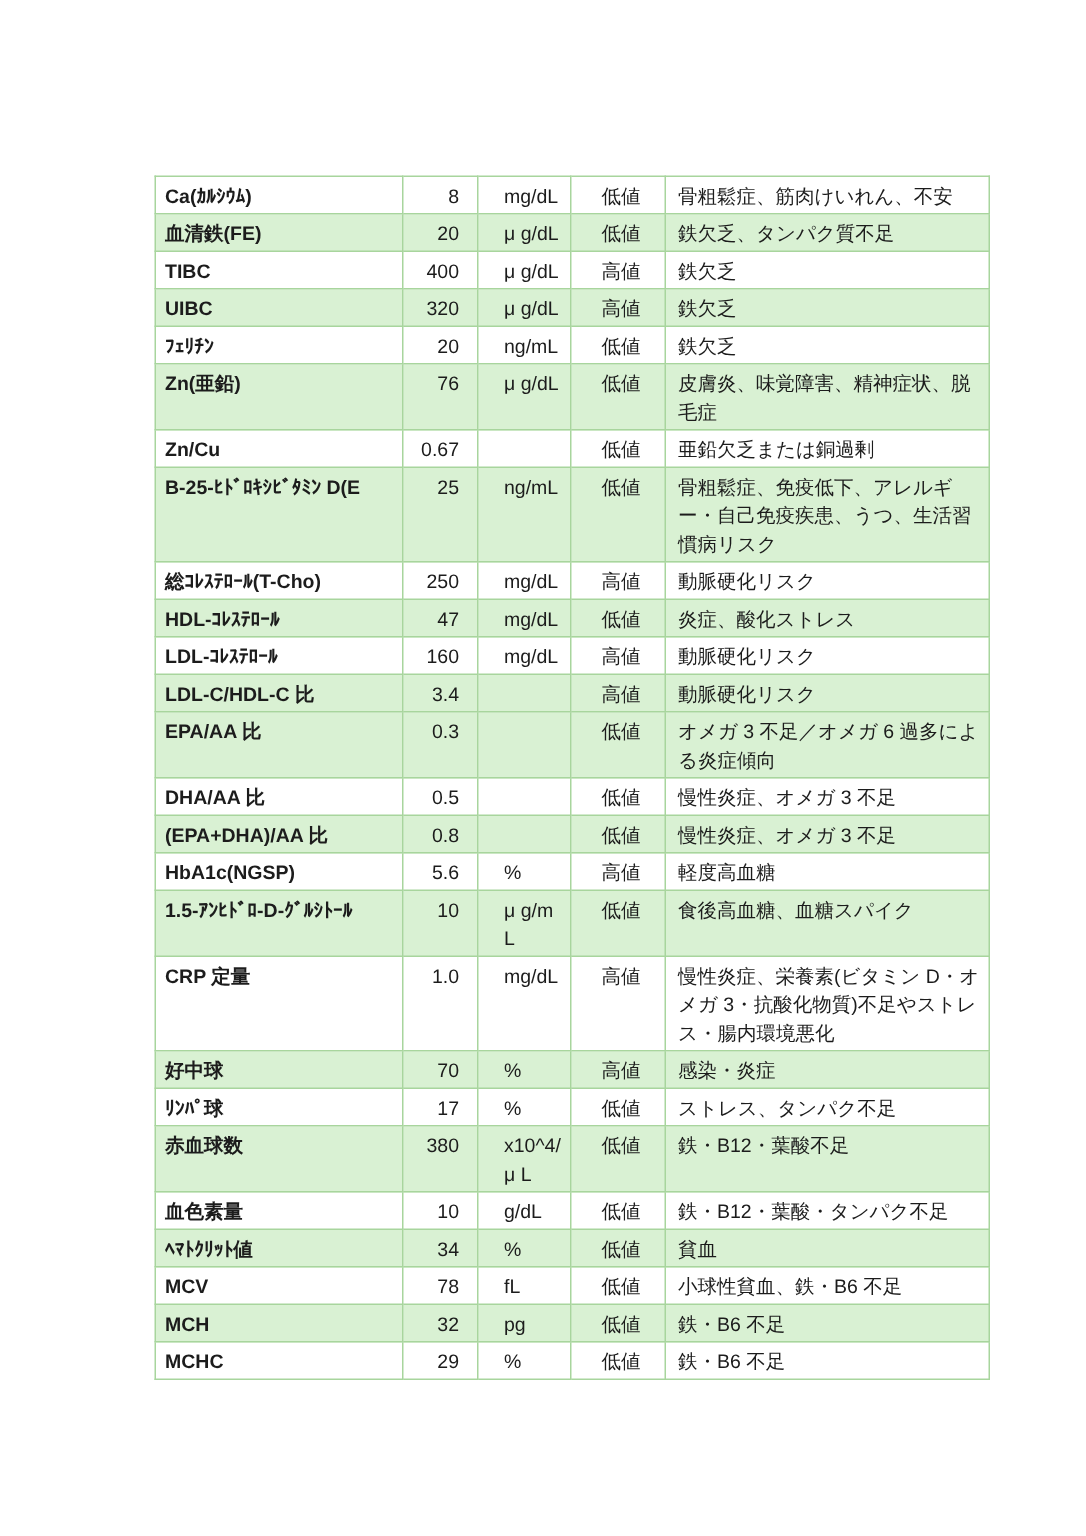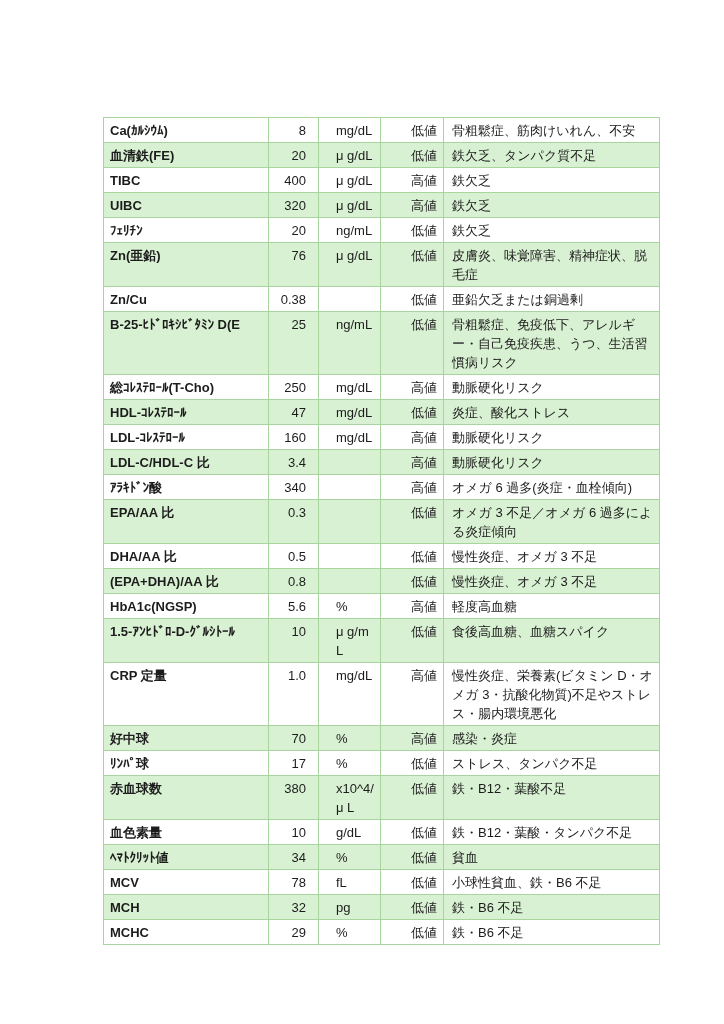--- a/index.html
+++ b/index.html
@@ -50,21 +50,21 @@
     letter-spacing: 0;
   }
   td.col-value {
     text-align: right;
     padding-right: 12px;
   }
   td.col-unit {
     word-break: break-all;
     padding-left: 17px;
   }
-  td.col-status { padding-left: 1px; text-align: right; }
+  td.col-status { padding-left: 20px; }
   td.col-comment { padding-left: 8px; }
 </style>
 </head>
 <body>
 
 <div class="page">
   <table class="results">
     <colgroup>
       <col class="c-name">
       <col class="c-value">
@@ -110,21 +110,21 @@
         </tr>
         <tr class="shaded">
           <td class="col-name">Zn(亜鉛)</td>
           <td class="col-value">76</td>
           <td class="col-unit">μ g/dL</td>
           <td class="col-status">低値</td>
           <td class="col-comment">皮膚炎、味覚障害、精神症状、脱毛症</td>
         </tr>
         <tr>
           <td class="col-name">Zn/Cu</td>
-          <td class="col-value">0.38</td>
+          <td class="col-value">0.67</td>
           <td class="col-unit"></td>
           <td class="col-status">低値</td>
           <td class="col-comment">亜鉛欠乏または銅過剰</td>
         </tr>
         <tr class="shaded">
           <td class="col-name">B-25-ﾋﾄﾞﾛｷｼﾋﾞﾀﾐﾝ D(E</td>
           <td class="col-value">25</td>
           <td class="col-unit">ng/mL</td>
           <td class="col-status">低値</td>
           <td class="col-comment">骨粗鬆症、免疫低下、アレルギー・自己免疫疾患、うつ、生活習慣病リスク</td>
@@ -149,27 +149,20 @@
           <td class="col-unit">mg/dL</td>
           <td class="col-status">高値</td>
           <td class="col-comment">動脈硬化リスク</td>
         </tr>
         <tr class="shaded">
           <td class="col-name">LDL-C/HDL-C 比</td>
           <td class="col-value">3.4</td>
           <td class="col-unit"></td>
           <td class="col-status">高値</td>
           <td class="col-comment">動脈硬化リスク</td>
-        </tr>
-        <tr>
-          <td class="col-name">ｱﾗｷﾄﾞﾝ酸</td>
-          <td class="col-value">340</td>
-          <td class="col-unit"></td>
-          <td class="col-status">高値</td>
-          <td class="col-comment">オメガ 6 過多(炎症・血栓傾向)</td>
         </tr>
         <tr class="shaded">
           <td class="col-name">EPA/AA 比</td>
           <td class="col-value">0.3</td>
           <td class="col-unit"></td>
           <td class="col-status">低値</td>
           <td class="col-comment">オメガ 3 不足／オメガ 6 過多による炎症傾向</td>
         </tr>
         <tr>
           <td class="col-name">DHA/AA 比</td>

